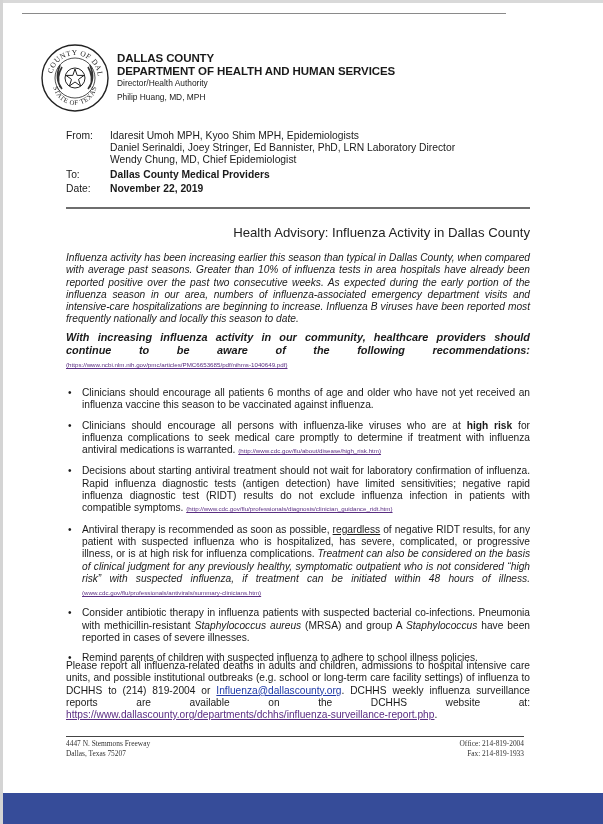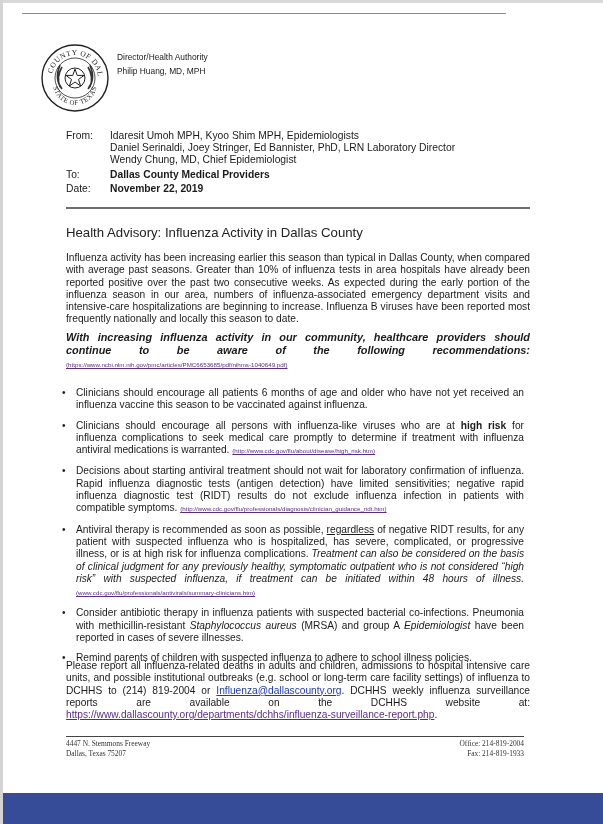--- a/index.html
+++ b/index.html
@@ -20,28 +20,28 @@
   .lh-person { font-size: 8.4px; line-height: 10.5px; margin-top: 3px; }
 
   .memo { position: absolute; left: 66px; top: 130px; font-size: 10.3px; line-height: 12.2px; }
   .memo-row { display: flex; margin-bottom: 2px; }
   .memo-label { width: 44px; }
   .memo-value { }
   .memo-value.bold { font-weight: bold; }
 
   .divider1 { position: absolute; left: 66px; top: 207px; width: 464px; height: 2px; background: #6e6e6e; }
 
-  .title { position: absolute; left: 66px; top: 225px; width: 464px; text-align: left; font-size: 13.2px; color: #222; }
+  .title { position: absolute; left: 66px; top: 225px; width: 464px; text-align: right; font-size: 13.2px; color: #222; }
 
   .body { position: absolute; left: 66px; width: 464px; font-size: 10.2px; line-height: 12.3px; text-align: justify; }
-  .p1 { top: 252px; }
+  .p1 { top: 252px; font-style: italic; }
   .p2 { top: 331px; font-weight: bold; font-style: italic; font-size: 10.9px; line-height: 13.2px; }
   .p2 .url { font-weight: normal; font-style: normal; font-size: 6.2px; color: #5a2d82; text-decoration: underline; }
 
-  .bullets { position: absolute; left: 60px; top: 387px; width: 464px; margin: 0; padding: 0; list-style: none; }
+  .bullets { position: absolute; left: 66px; top: 387px; width: 464px; margin: 0; padding: 0; list-style: none; }
   .bullets li { position: relative; padding-left: 16px; font-size: 10.2px; line-height: 12.3px; text-align: justify; margin-bottom: 8px; }
   .bullets li::before { content: "\2022"; position: absolute; left: 2px; top: 0; }
   .bullets .url { font-size: 6.2px; color: #5a2d82; text-decoration: underline; }
   .b { font-weight: bold; }
   .i { font-style: italic; }
   .u { text-decoration: underline; }
 
   .p3 { top: 660px; }
   .p3 .link { color: #1f3aa8; text-decoration: underline; }
   .p3 .link2 { color: #5a2d82; text-decoration: underline; }
@@ -74,20 +74,22 @@
       <textPath href="#arcBot" startOffset="50%" text-anchor="middle">STATE OF TEXAS</textPath>
     </text>
     <path d="M20 44 Q16 34 22 24 M22 46 Q14 36 20 22" fill="none" stroke="#333" stroke-width="1.6"></path>
     <path d="M50 44 Q54 34 48 24 M48 46 Q56 36 50 22" fill="none" stroke="#333" stroke-width="1.6"></path>
     <circle cx="35" cy="35" r="10" fill="none" stroke="#222" stroke-width="1"></circle>
     <polygon points="35,26 37.2,32.4 44,32.4 38.5,36.4 40.6,43 35,39 29.4,43 31.5,36.4 26,32.4 32.8,32.4" fill="#fff" stroke="#222" stroke-width="1"></polygon>
   </svg>
 </div>
 
 <div class="letterhead">
+  <div class="lh-org">DALLAS COUNTY</div>
+  <div class="lh-org">DEPARTMENT OF HEALTH AND HUMAN SERVICES</div>
   <div class="lh-person" style="margin-top:0">Director/Health Authority</div>
   <div class="lh-person">Philip Huang, MD, MPH</div>
 </div>
 
 <div class="memo">
   <div class="memo-row">
     <div class="memo-label">From:</div>
     <div class="memo-value">
       <div>Idaresit Umoh MPH, Kyoo Shim MPH, Epidemiologists</div>
       <div>Daniel Serinaldi, Joey Stringer, Ed Bannister, PhD, LRN Laboratory Director</div>
@@ -110,21 +112,21 @@
 
 <div class="body p1">Influenza activity has been increasing earlier this season than typical in Dallas County, when compared with average past seasons.  Greater than 10% of influenza tests in area hospitals have already been reported positive over the past two consecutive weeks. As expected during the early portion of the influenza season in our area, numbers of influenza-associated emergency department visits and intensive-care hospitalizations are beginning to increase. Influenza B viruses have been reported most frequently nationally and locally this season to date.</div>
 
 <div class="body p2"><span>With increasing influenza activity in our community, healthcare providers should continue to be aware of the following recommendations: </span><span class="url">(https://www.ncbi.nlm.nih.gov/pmc/articles/PMC6653685/pdf/nihms-1040649.pdf)</span></div>
 
 <ul class="bullets">
   <li><span>Clinicians should encourage all patients 6 months of age and older who have not yet received an influenza vaccine this season to be vaccinated against influenza.</span></li>
   <li><span>Clinicians should encourage all persons with influenza-like viruses who are at </span><span class="b">high risk</span><span> for influenza complications to seek medical care promptly to determine if treatment with influenza antiviral medications is warranted. </span><span class="url">(http://www.cdc.gov/flu/about/disease/high_risk.htm)</span></li>
   <li><span>Decisions about starting antiviral treatment should not wait for laboratory confirmation of influenza.  Rapid influenza diagnostic tests (antigen detection) have limited sensitivities; negative rapid influenza diagnostic test (RIDT) results do not exclude influenza infection in patients with compatible symptoms. </span><span class="url">(http://www.cdc.gov/flu/professionals/diagnosis/clinician_guidance_ridt.htm)</span></li>
   <li><span>Antiviral therapy is recommended as soon as possible, </span><span class="u">regardless</span><span> of negative RIDT results, for any patient with suspected influenza who is hospitalized, has severe, complicated, or progressive illness, or is at high risk for influenza complications. </span><span class="i">Treatment can also be considered on the basis of clinical judgment for any previously healthy, symptomatic outpatient who is not considered “high risk” with suspected influenza, if treatment can be initiated within 48 hours of illness.</span><span class="url"> (www.cdc.gov/flu/professionals/antivirals/summary-clinicians.htm)</span></li>
-  <li><span>Consider antibiotic therapy in influenza patients with suspected bacterial co-infections. Pneumonia with methicillin-resistant </span><span class="i">Staphylococcus aureus</span><span> (MRSA) and group A </span><span class="i">Epidemiologist</span><span> have been reported in cases of severe illnesses.</span></li>
+  <li><span>Consider antibiotic therapy in influenza patients with suspected bacterial co-infections. Pneumonia with methicillin-resistant </span><span class="i">Staphylococcus aureus</span><span> (MRSA) and group A </span><span class="i">Staphylococcus</span><span> have been reported in cases of severe illnesses.</span></li>
   <li><span>Remind parents of children with suspected influenza to adhere to school illness policies.</span></li>
 </ul>
 
 <div class="body p3"><span>Please report all influenza-related deaths in adults and children, admissions to hospital intensive care units, and possible institutional outbreaks (e.g. school or long-term care facility settings) of influenza to DCHHS to (214) 819-2004 or </span><span class="link">Influenza@dallascounty.org</span><span>. DCHHS weekly influenza surveillance reports are available on the DCHHS website at: </span><span class="link2">https://www.dallascounty.org/departments/dchhs/influenza-surveillance-report.php</span><span>.</span></div>
 
 <div class="divider2"></div>
 <div class="footer-left">
   <div>4447 N. Stemmons Freeway</div>
   <div>Dallas, Texas 75207</div>
 </div>

